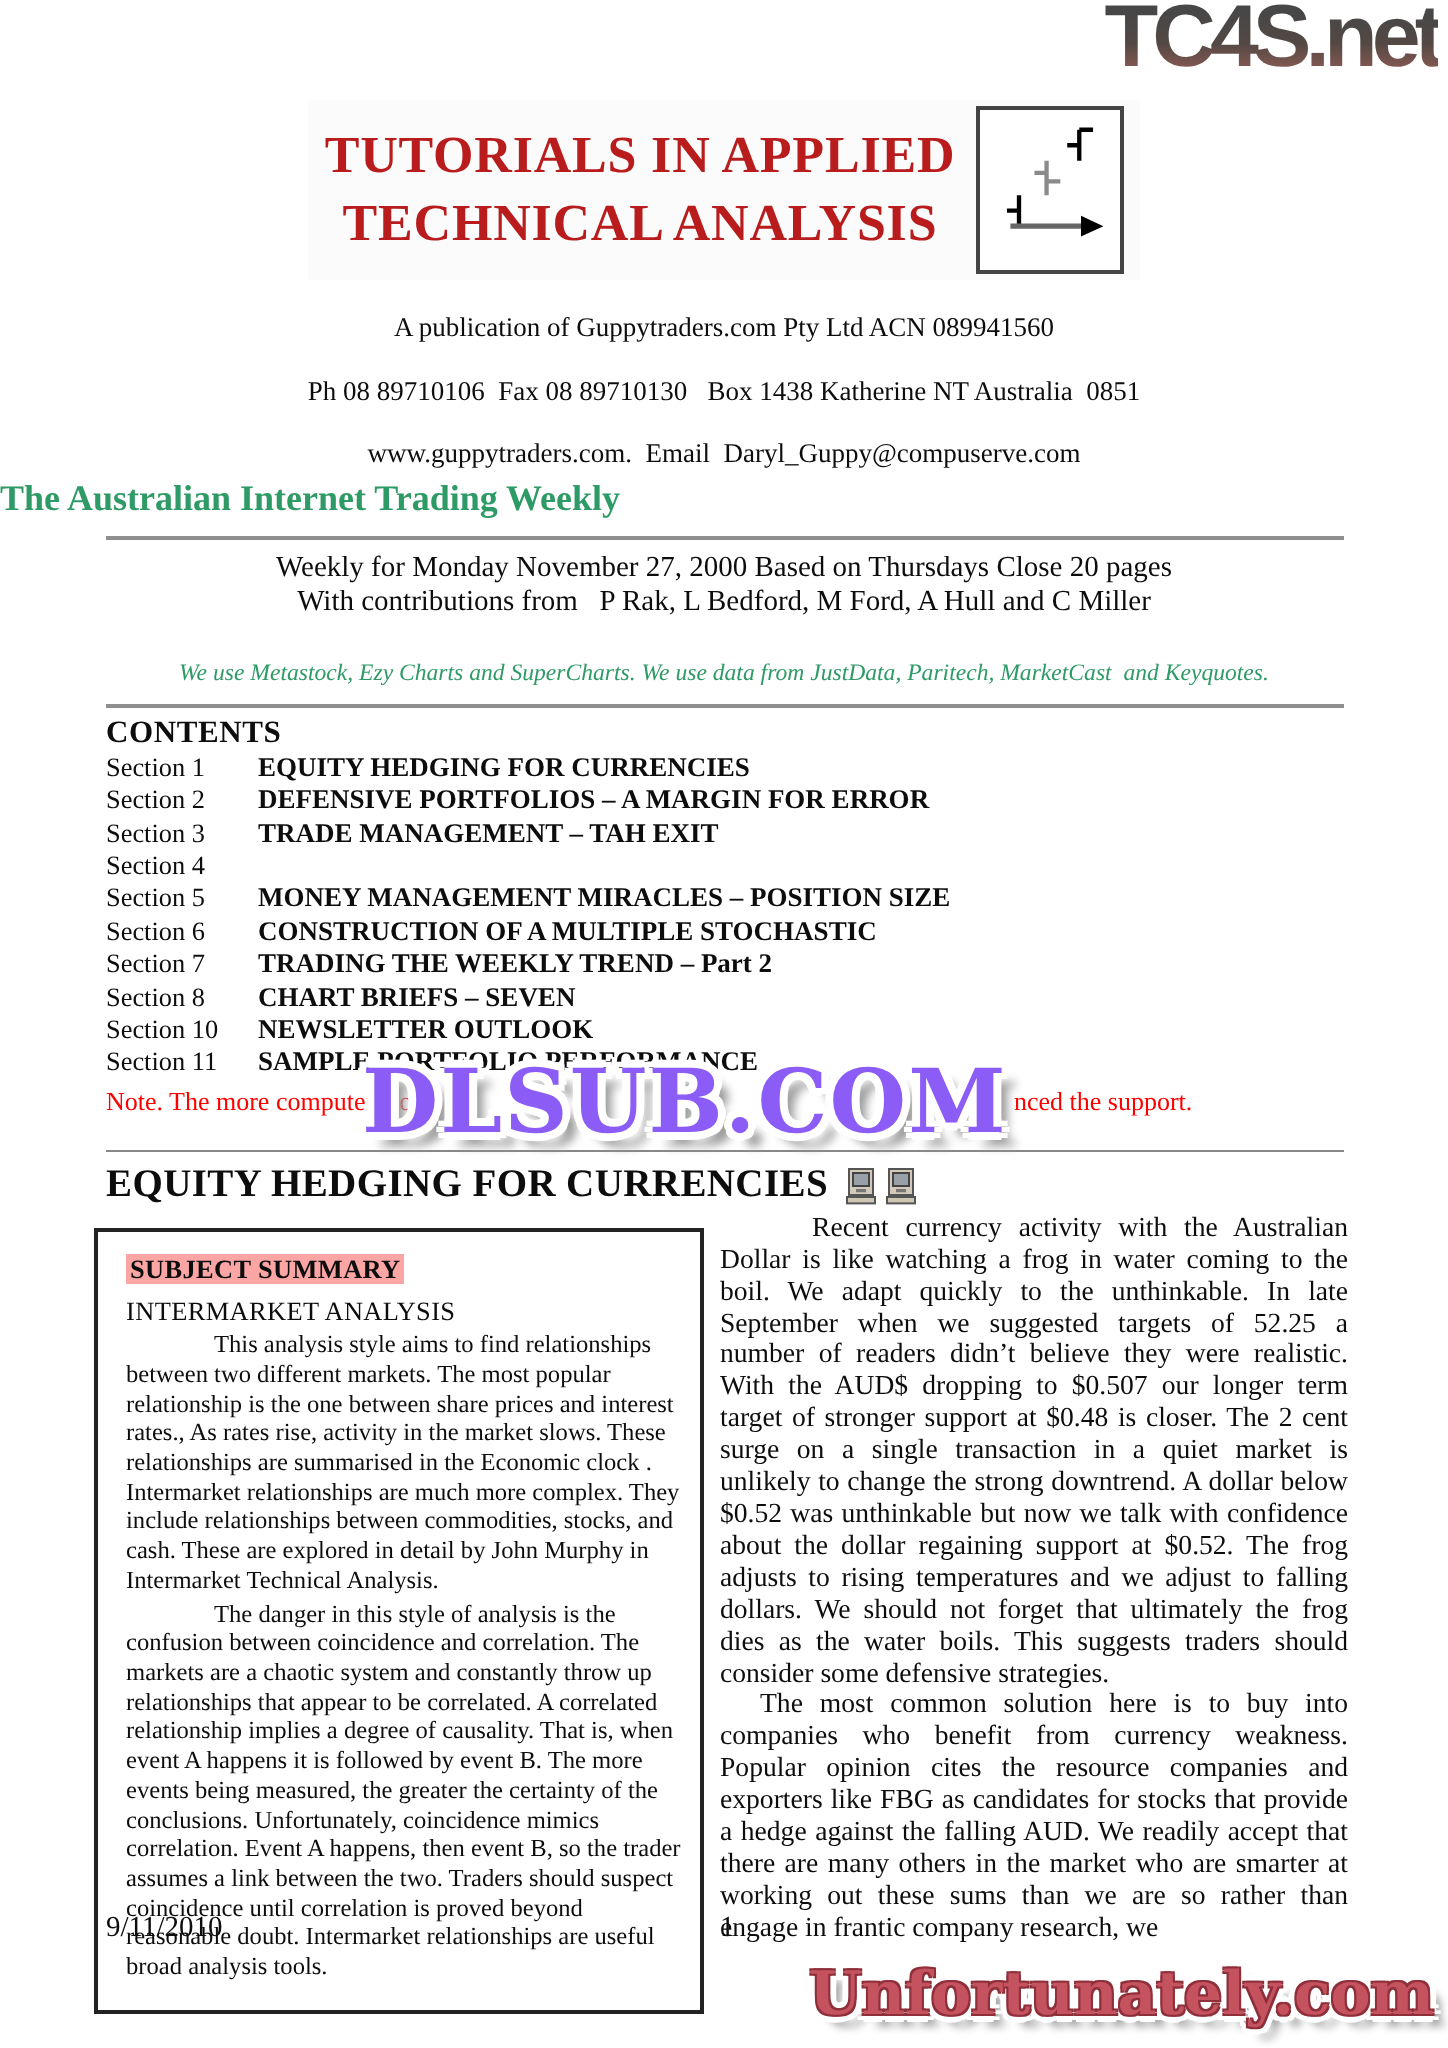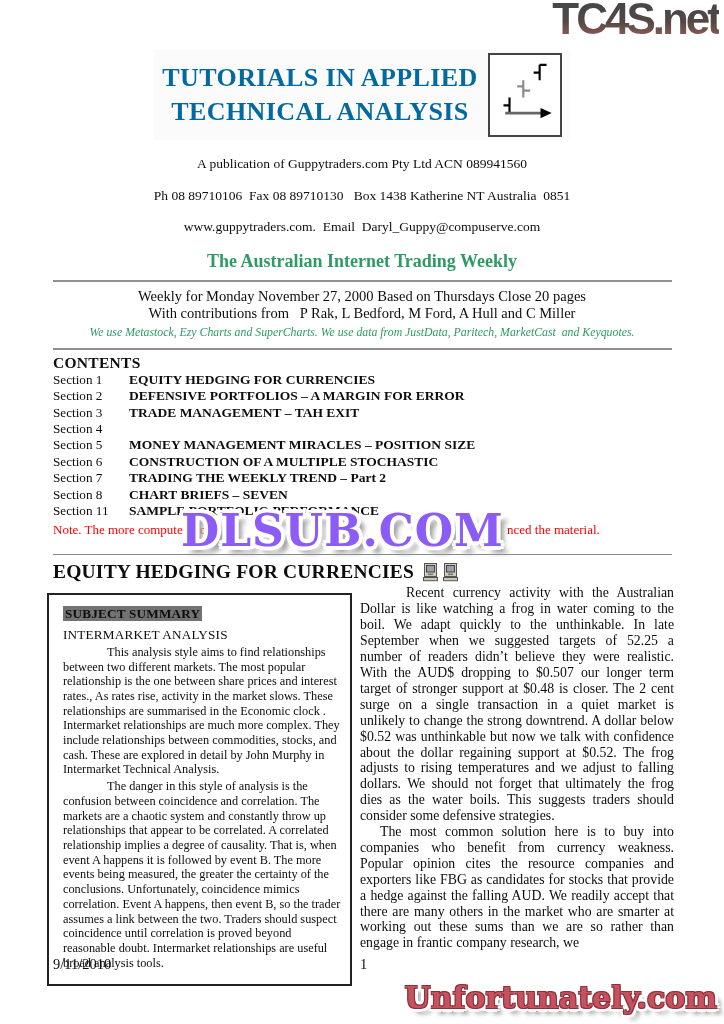--- a/index.html
+++ b/index.html
@@ -23,37 +23,37 @@
     -webkit-text-fill-color:transparent; color:#4a4a4a;
   }
 
   
   .masthead {
     margin:50px auto 0; width:fit-content;
     background:#fbfbfb;
     display:flex; align-items:center; gap:10px; padding:3px 8px;
   }
   .masthead-title {
-    color:#0369a1; font-weight:bold; font-size:26px; line-height:34px;
+    color:#b91c1c; font-weight:bold; font-size:26px; line-height:34px;
     text-align:center; letter-spacing:0.4px; white-space:nowrap;
   }
   .logo-box {
     width:70px; height:80px; border:2px solid #444; background:#fff;
     display:flex; align-items:center; justify-content:center; flex:none;
   }
 
   .pub { text-align:center; font-size:13.5px; line-height:15.6px; margin-top:16px; white-space:pre-wrap; }
-  .tagline { text-align:center; color:#2e9a66; font-weight:bold; font-size:18px; margin-top:16px; }
+  .tagline { color:#2e9a66; font-weight:bold; font-size:18px; margin-top:4px; }
 
   .rule { height:2px; background:#8f8f8f; margin:8px 52px 0 53px; }
   .rule.thin { height:1px; margin-top:13px; background:#888; }
 
   .issue { margin-top:6px; text-align:center; }
   .issue-l1, .issue-l2 { font-size:14.5px; line-height:17.5px; white-space:pre-wrap; }
-  .issue-l3 { color:#2e9a66; font-style:italic; font-size:11.8px; margin-top:2px; white-space:pre-wrap; }
+  .issue-l3 { color:#2e9a66; font-style:italic; font-size:11.8px; margin-top:18px; white-space:pre-wrap; }
 
   .toc { margin:4px 52px 0 53px; }
   .toc-heading { font-size:15.5px; font-weight:bold; letter-spacing:0.3px; }
   .toc-row { display:grid; grid-template-columns:76px 1fr; font-size:13.2px; line-height:16.4px; }
   .toc-title { font-weight:bold; font-size:13.5px; }
 
   .note-row { position:relative; margin:3px 0 0 53px; color:#ff0000; font-size:13px; height:19px; }
   .note-right { position:absolute; left:454px; top:0; }
   .dlsub {
     position:absolute; left:128px; top:-17px;
@@ -72,21 +72,21 @@
   }
   .pc-icons { display:flex; gap:5px; padding-bottom:1px; margin-left:4px; }
 
   .columns { margin:2px 50px 0 47px; display:flex; gap:8px; align-items:flex-start; }
   .summary-box {
     width:305px; flex:none; box-sizing:border-box;
     border:2px solid #222;
     padding:12px 9px 14px 14px; margin-top:8px;
     font-size:12.3px; line-height:14.7px;
   }
-  .subject-label { background:#737373; font-weight:bold; font-size:13.2px; padding:0 2px; letter-spacing:0.2px; }
+  .subject-label { background:#fca5a5; font-weight:bold; font-size:13.2px; padding:0 2px; letter-spacing:0.2px; }
   .summary-title { font-size:13.2px; margin-top:6px; letter-spacing:0.2px; }
   .summary-box p { margin:2px 0 0; text-indent:44px; }
 
   .body-col { flex:1; font-size:13.8px; line-height:15.9px; text-align:justify; }
   .body-col p { margin:0; }
   .body-col p.bp1 { text-indent:46px; }
   .body-col p.bp2 { text-indent:20px; }
 
   .footer-date { position:absolute; left:53px; top:956px; font-size:14.5px; }
   .footer-page { position:absolute; left:360px; top:956px; font-size:14.5px; }
@@ -177,31 +177,35 @@
           <span class="toc-sec">Section 7</span>
           <span class="toc-title">TRADING THE WEEKLY TREND – Part 2</span>
         </div>
 
         <div class="toc-row">
           <span class="toc-sec">Section 8</span>
           <span class="toc-title">CHART BRIEFS – SEVEN</span>
         </div>
 
 
+        <div class="toc-row">
+          <span class="toc-sec">Section 10</span>
+          <span class="toc-title">NEWSLETTER OUTLOOK</span>
+        </div>
 
         <div class="toc-row">
           <span class="toc-sec">Section 11</span>
           <span class="toc-title">SAMPLE PORTFOLIO PERFORMANCE</span>
         </div>
       </div>
   </div>
 
   <div class="note-row">
     <span class="note-left">Note. The more computer icons</span>
-    <span class="note-right">nced the material.</span>
+    <span class="note-right">nced the support.</span>
     <div class="dlsub">DLSUB.COM</div>
   </div>
 
   <div class="rule thin"></div>
 
   <div class="article-heading">
     <span>EQUITY HEDGING FOR CURRENCIES</span>
     <span class="pc-icons">
       <svg width="15" height="19" viewBox="0 0 15 19" aria-hidden="true">
         <rect x="1.5" y="0.5" width="12" height="13" fill="#d2c9b8" stroke="#555"></rect>

